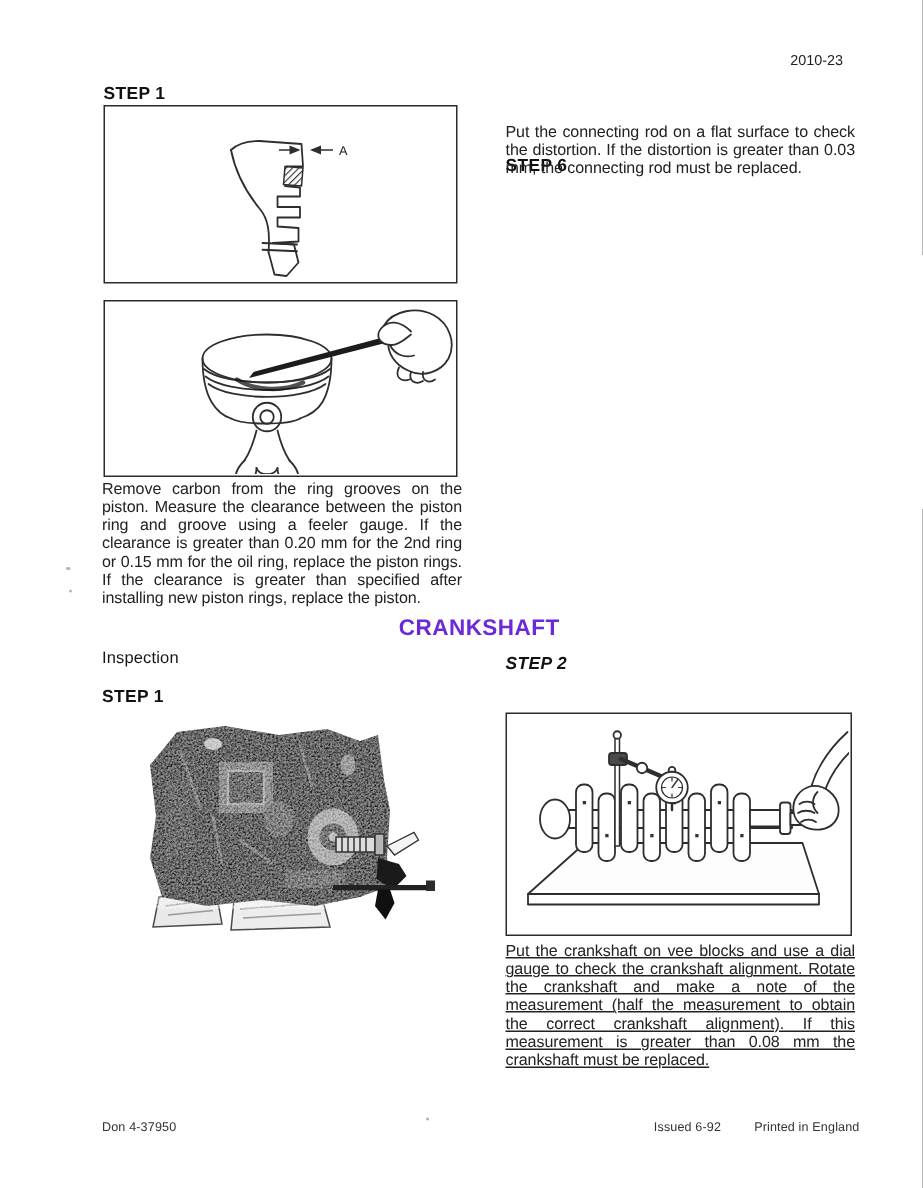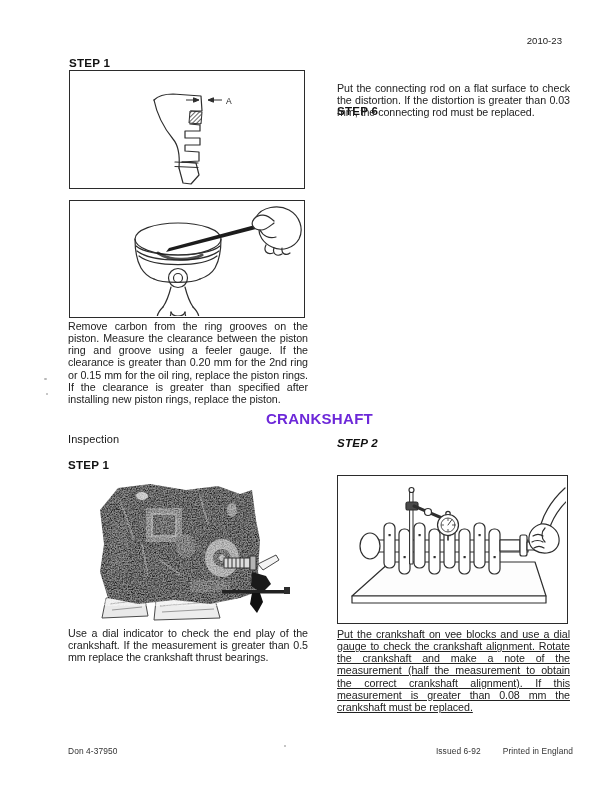--- a/index.html
+++ b/index.html
@@ -194,21 +194,20 @@
           <path d="M 203 48 C 195 50 190 57 191 65 C 192 73 200 78 209 77 C 217 76 222 70 221 62 C 220 54 212 47 203 48 Z" fill="#fff"></path>
           <path d="M 195 60 C 198 58 202 58 205 60"></path>
           <path d="M 194 66 C 197 64 202 64 205 66"></path>
           <path d="M 196 72 C 199 70 203 70 206 72"></path>
           <path d="M 207 52 C 203 56 203 62 207 66"></path>
         </g>
       </g>
     </svg>
   </div>
 
-  <div class="abs body-text" style="left:68px;top:627px;width:240px;">Use a dial indicator to check the end play of the crankshaft. If the measurement is greater than 0.5 mm replace the crankshaft thrust bearings.</div>
 
   <div class="abs body-text" style="left:337px;top:628px;width:233px;text-decoration:underline;">Put the crankshaft on vee blocks and use a dial gauge to check the crankshaft alignment. Rotate the crankshaft and make a note of the measurement (half the measurement to obtain the correct crankshaft alignment). If this measurement is greater than 0.08 mm the crankshaft must be replaced.</div>
 
   <div class="abs artifact" style="left:44px;top:378px;width:3px;height:1.5px;"></div>
   <div class="abs artifact" style="left:46px;top:393px;width:2px;height:2px;"></div>
   <div class="abs artifact" style="left:284px;top:745px;width:2px;height:1.5px;"></div>
 
   <div class="abs footer-text" style="left:68px;top:746px;">Don 4-37950</div>
   <div class="abs footer-right" style="right:42px;top:746px;">
     <span class="footer-text">Issued 6-92</span>

